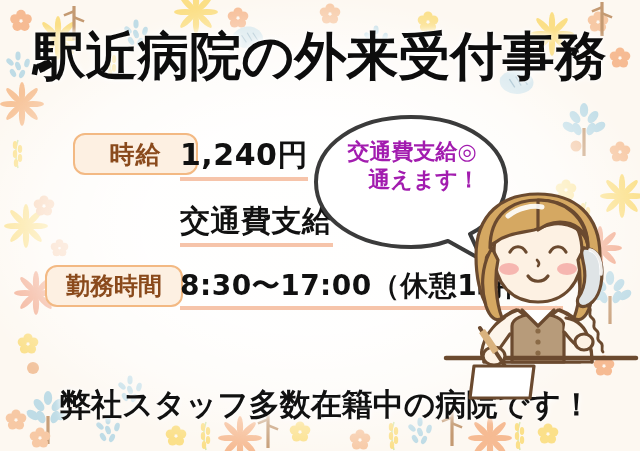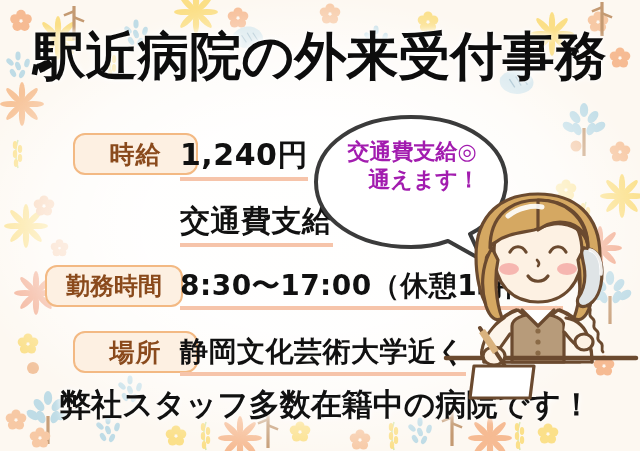--- a/index.html
+++ b/index.html
@@ -334,24 +334,20 @@
 
       <div class="row">
         <div class="val">交通費支給</div>
       </div>
 
       <div class="row">
         <div class="pill wide">勤務時間</div>
         <div class="val sm">8:30〜17:00（休憩1時間）</div>
       </div>
 
-      <div class="row">
-        <div class="pill narrow">場所</div>
-        <div class="val sm">静岡文化芸術大学近く</div>
-      </div>
 
     </div>
 
     <div class="bottomline">弊社スタッフ多数在籍中の病院です！</div>
 
   </div>
 
   <div id="bubble">
     <svg width="212" height="152" viewBox="0 0 212 152" xmlns="http://www.w3.org/2000/svg" aria-hidden="true">
       <g>

